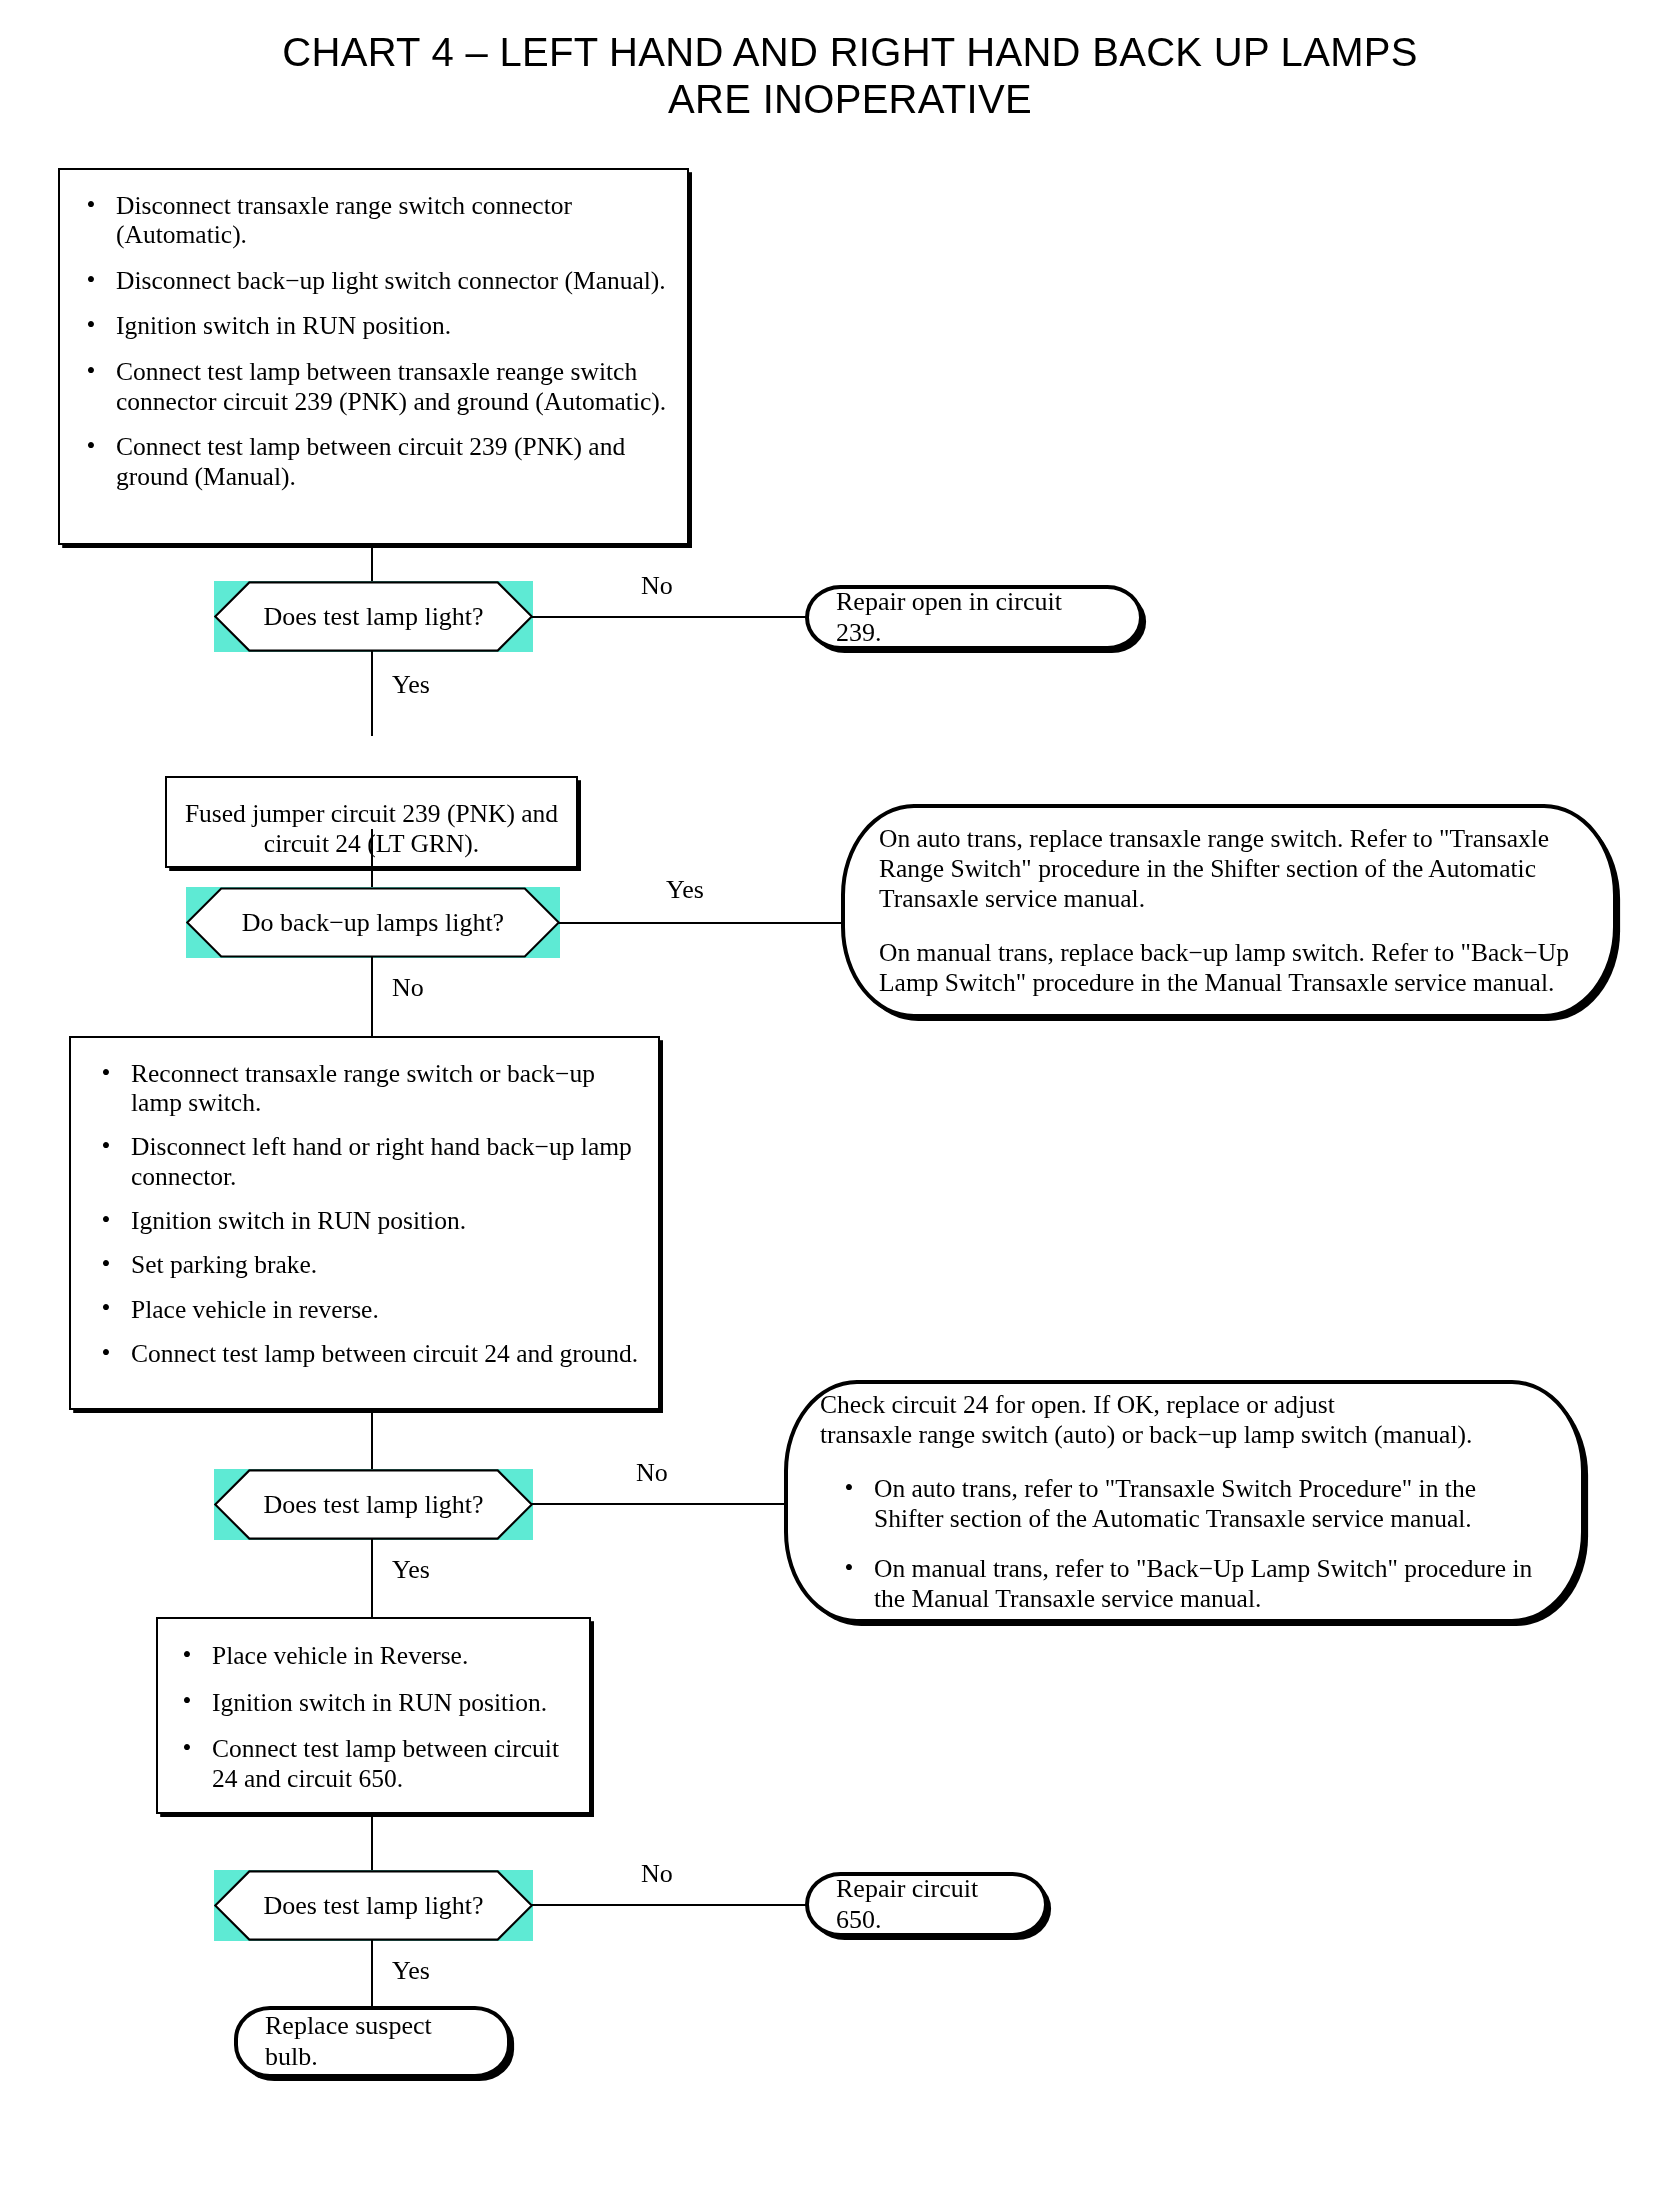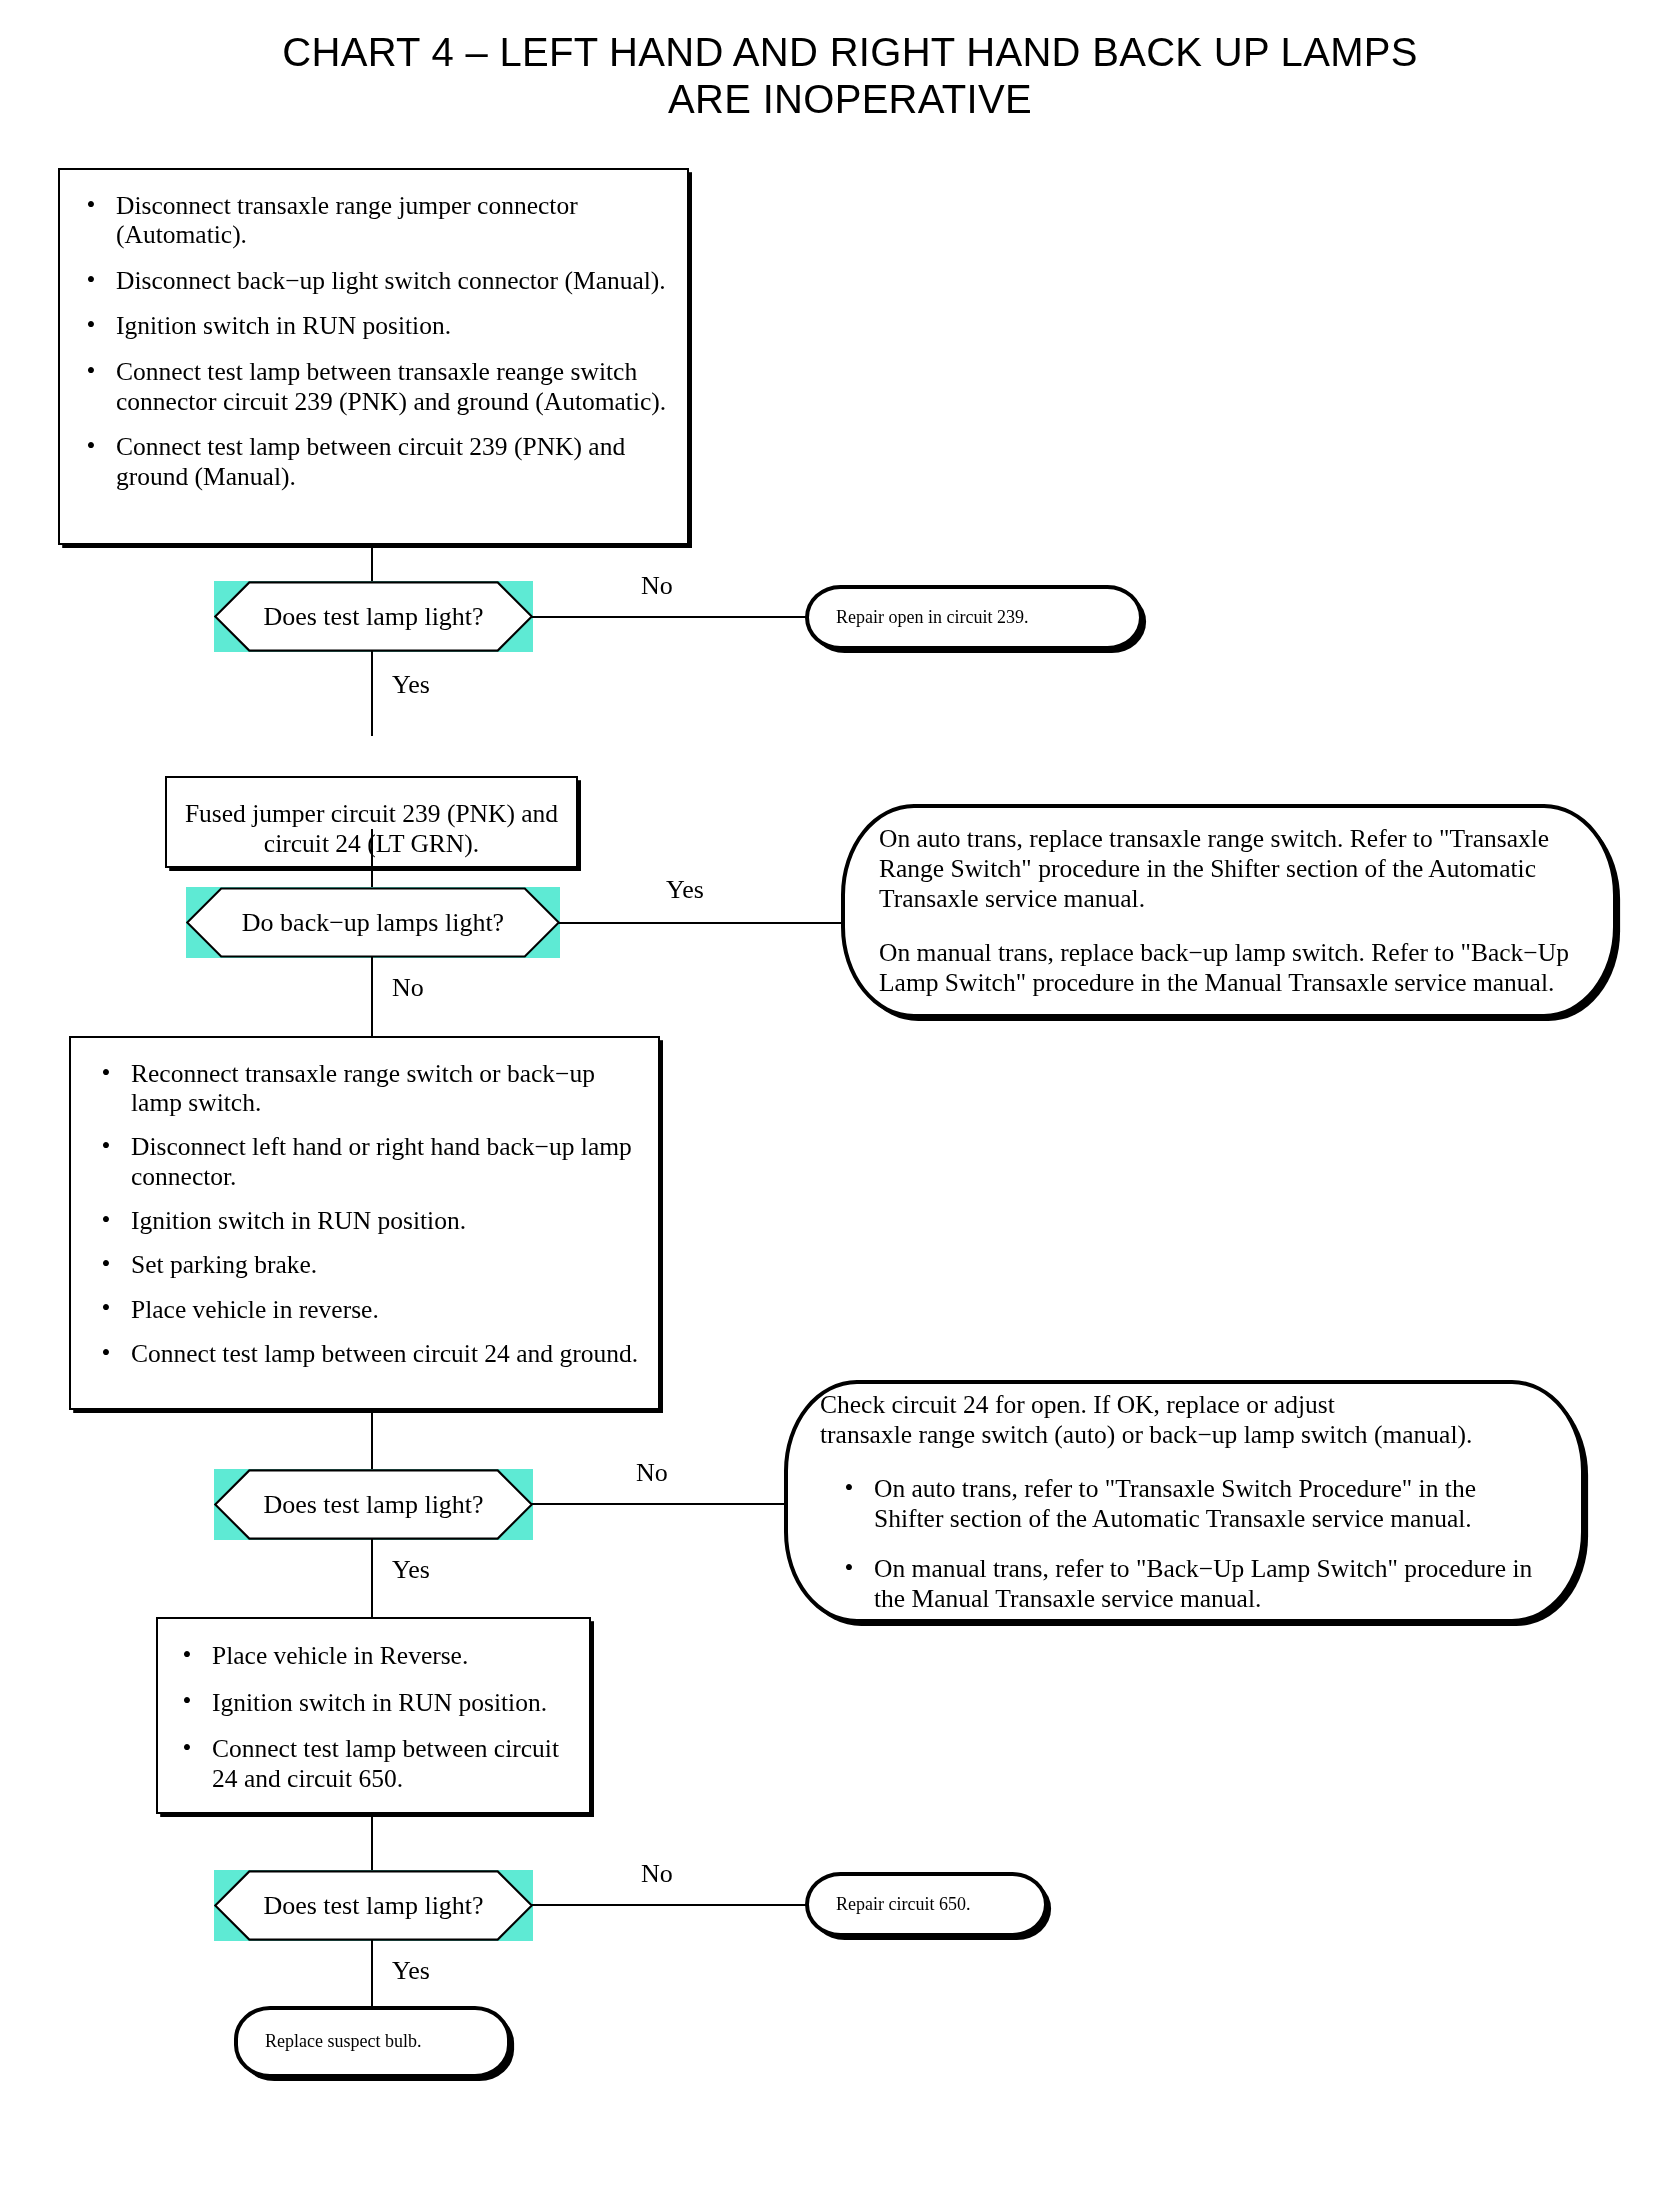--- a/index.html
+++ b/index.html
@@ -116,36 +116,36 @@
   }
   .bx-pad { padding: 20.7px 18px 18px 18px; }
 
   .plain-text {
     font-size: 25.5px;
     line-height: 1.18;
   }
   .para { margin: 0; }
   .para + .para { margin-top: 24px; }
 
-  .term-text { font-size: 18px; line-height: 1.18; }
+  .term-text { font-size: 26px; line-height: 1.18; }
 </style>
 </head>
 <body>
 
 <div id="page">
 
   <div class="title">
     <span class="title-line">CHART 4 – LEFT HAND AND RIGHT HAND BACK UP LAMPS</span>
     <span class="title-line">ARE INOPERATIVE</span>
   </div>
 
   <div class="proc-box" style="left:58px; top:168px; width:631px; height:377px;">
     <div class="bx-pad">
       <ul class="bullets">
-        <li>Disconnect transaxle range jumper connector (Automatic).</li>
+        <li>Disconnect transaxle range switch connector (Automatic).</li>
         <li style="margin-top:16px;">Disconnect back−up light switch connector (Manual).</li>
         <li style="margin-top:16px;">Ignition switch in RUN position.</li>
         <li style="margin-top:16px;">Connect test lamp between transaxle reange switch connector circuit 239 (PNK) and ground (Automatic).</li>
         <li style="margin-top:16px;">Connect test lamp between circuit 239 (PNK) and ground (Manual).</li>
       </ul>
     </div>
   </div>
 
   <div class="vline" style="left:371px; top:546px; height:38px;"></div>
 

